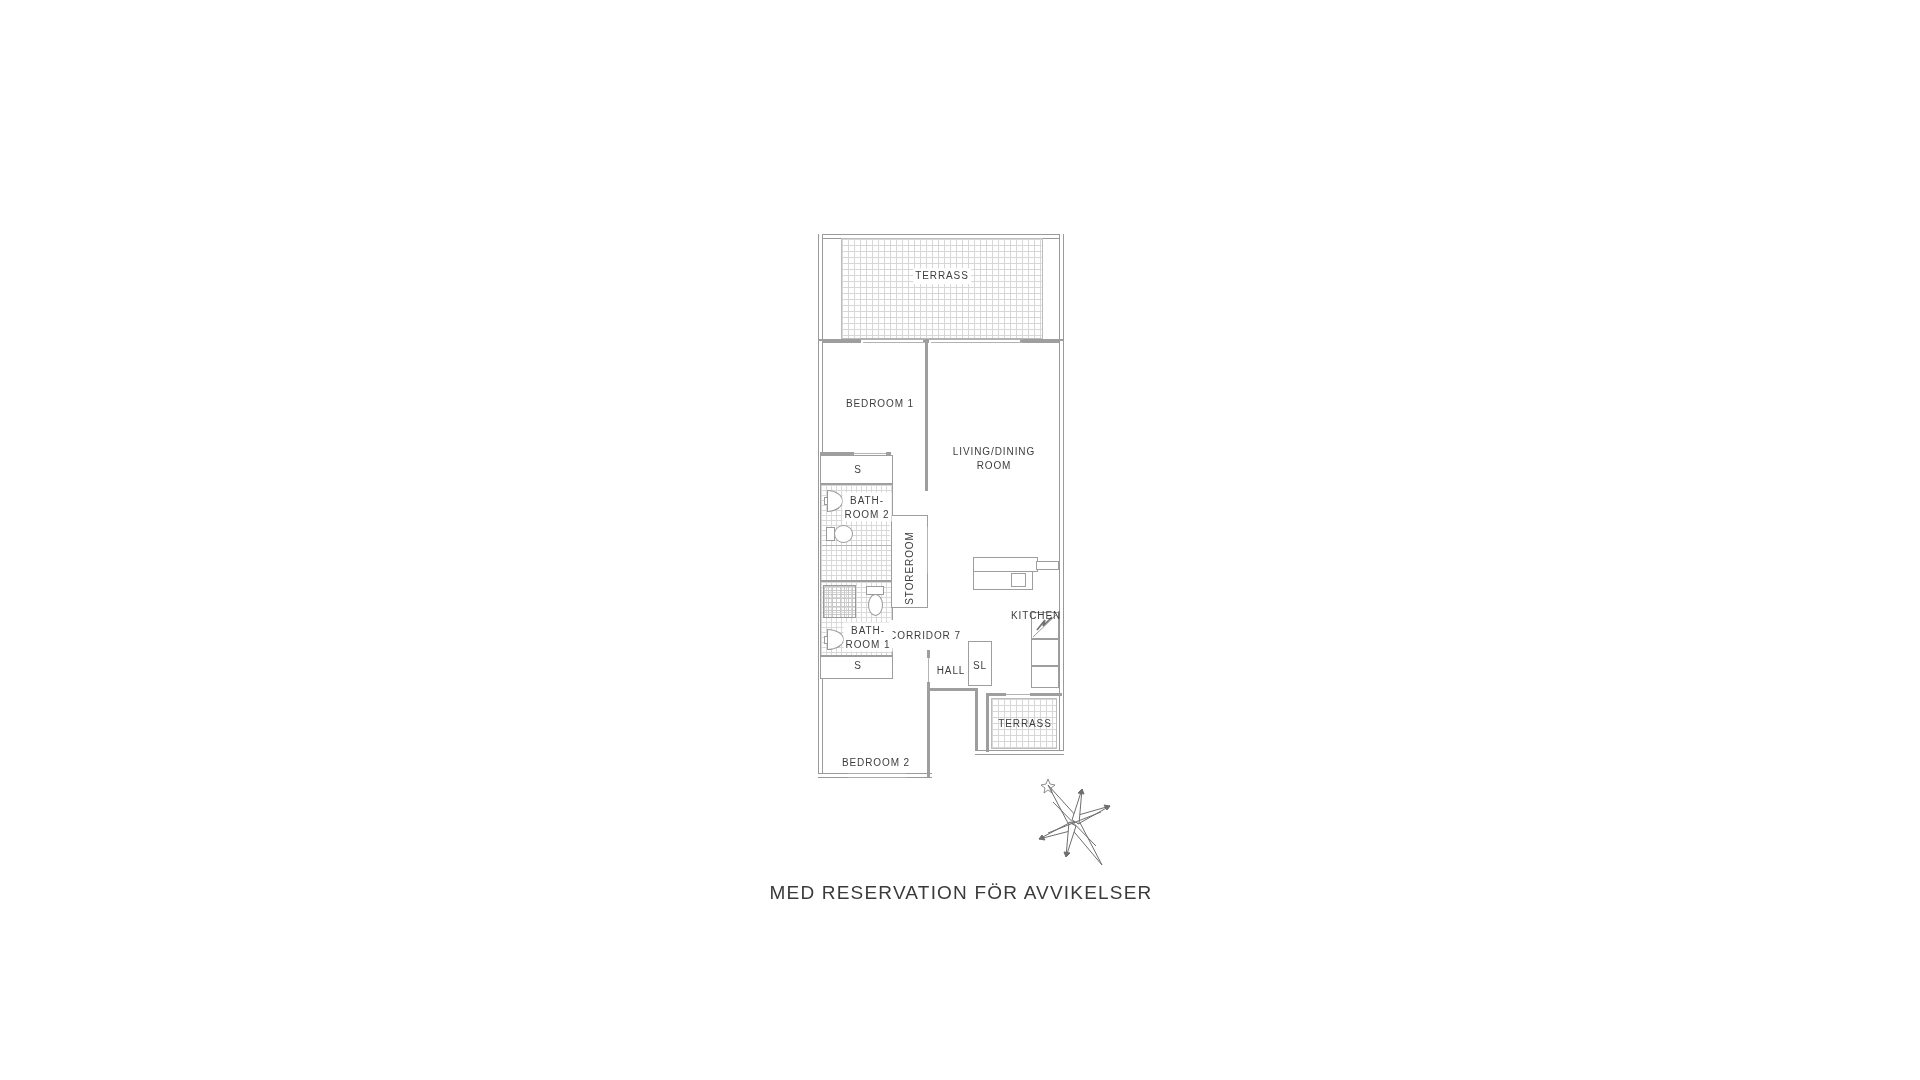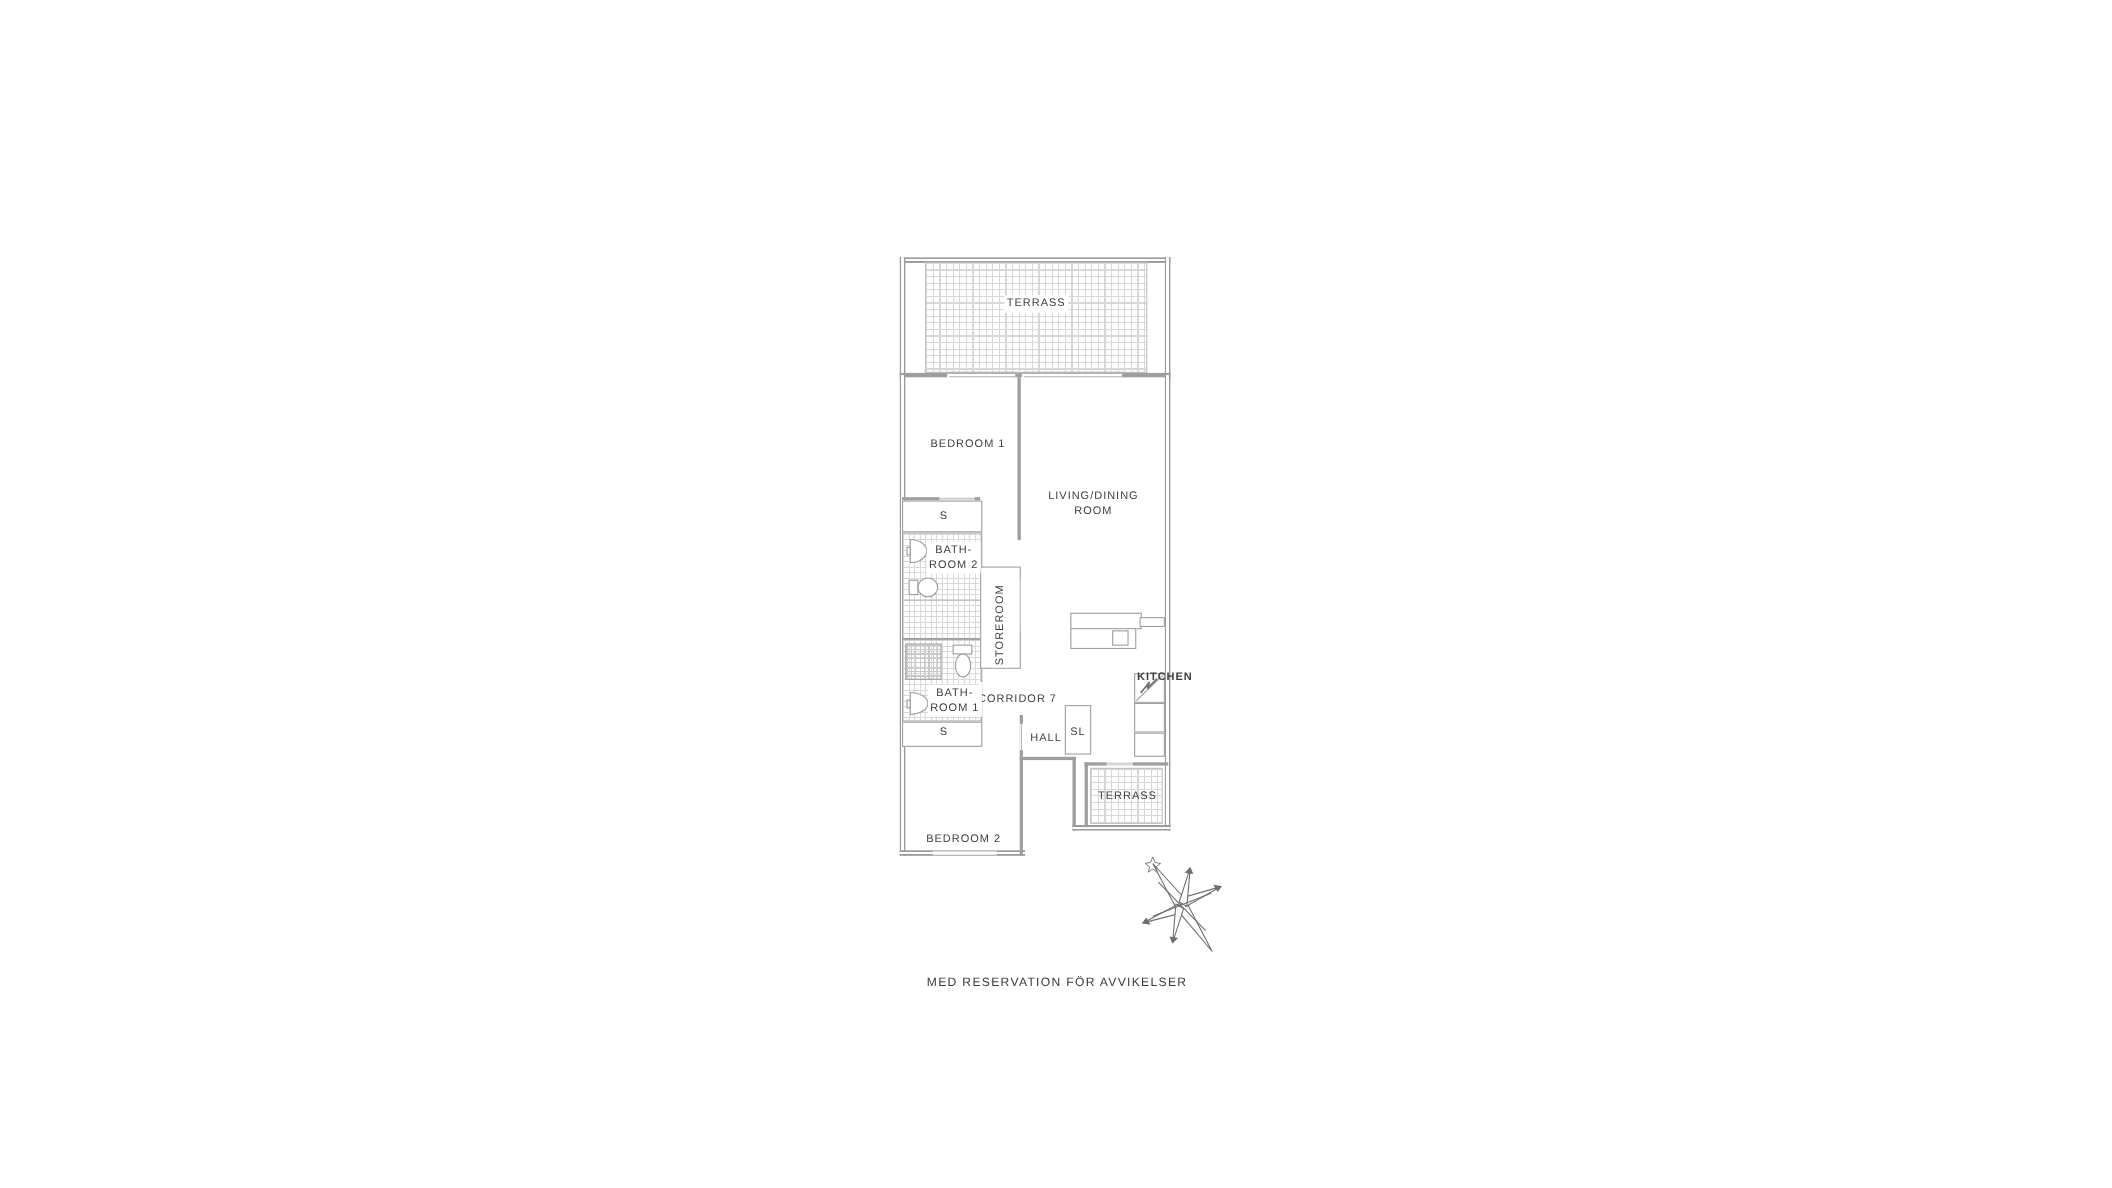--- a/index.html
+++ b/index.html
@@ -16,21 +16,21 @@
   .hatch{position:absolute;border:1px solid #bdbdbd;box-sizing:border-box;
     background-image:repeating-linear-gradient(to right,#d7d7d7 0,#d7d7d7 1px,transparent 1px,transparent 6px),
                      repeating-linear-gradient(to bottom,#d7d7d7 0,#d7d7d7 1px,transparent 1px,transparent 6px);}
   .tiles{background-image:repeating-linear-gradient(to right,#d9d9d9 0,#d9d9d9 1px,transparent 1px,transparent 5px),
                           repeating-linear-gradient(to bottom,#d9d9d9 0,#d9d9d9 1px,transparent 1px,transparent 5px);}
   
   .lbl{position:absolute;transform:translate(-50%,-50%);color:#3d3d3d;font-size:10px;
        letter-spacing:0.9px;text-align:center;white-space:pre-line;line-height:1.35;background:#ffffff;padding:1px 2px;}
   .lbl.on-open{background:transparent;}
   .lbl.rot{transform:translate(-50%,-50%) rotate(-90deg);}
-  .disclaimer{position:absolute;transform:translate(-50%,-50%);color:#3a3a3a;font-size:11px;
+  .disclaimer{position:absolute;transform:translate(-50%,-50%);color:#3a3a3a;font-size:19px;
        letter-spacing:1.2px;white-space:nowrap;}
   
   .fx{position:absolute;box-sizing:border-box;}
   .fx .part{position:absolute;border:1px solid #9a9a9a;background:#ffffff;box-sizing:border-box;}
   .basin{border-radius:0 100% 100% 0 / 0 50% 50% 0 !important;}
   .bowl{border-radius:50% !important;}
 </style>
 </head>
 <body>
 
@@ -129,21 +129,21 @@
     </div>
 
     <div class="lbl on-open" style="left:942px;top:276px;background:#ffffff;text-align:right;">TERRASS</div>
     <div class="lbl on-open" style="left:880px;top:404px;">BEDROOM 1</div>
     <div class="lbl on-open" style="left:994px;top:458px;">LIVING/DINING
 ROOM</div>
     <div class="lbl" style="left:858px;top:470px;">S</div>
     <div class="lbl" style="left:867px;top:507px;">BATH-
 ROOM 2</div>
     <div class="lbl rot" style="left:910px;top:568px;">STOREROOM</div>
-    <div class="lbl on-open" style="left:1059px;top:616px;font-weight:bold;">KITCHEN</div>
+    <div class="lbl on-open" style="left:1036px;top:616px;">KITCHEN</div>
     <div class="lbl on-open" style="left:925px;top:636px;">CORRIDOR 7</div>
     <div class="lbl" style="left:868px;top:637px;">BATH-
 ROOM 1</div>
     <div class="lbl" style="left:858px;top:666px;">S</div>
     <div class="lbl on-open" style="left:951px;top:671px;">HALL</div>
     <div class="lbl" style="left:980px;top:666px;">SL</div>
     <div class="lbl on-open" style="left:876px;top:727px;margin-top:36px;">BEDROOM 2</div>
     <div class="lbl" style="left:1025px;top:724px;background:transparent;">TERRASS</div>
 
     <svg style="position:absolute;left:1033px;top:776px;" width="82" height="92" viewBox="0 0 82 92">

